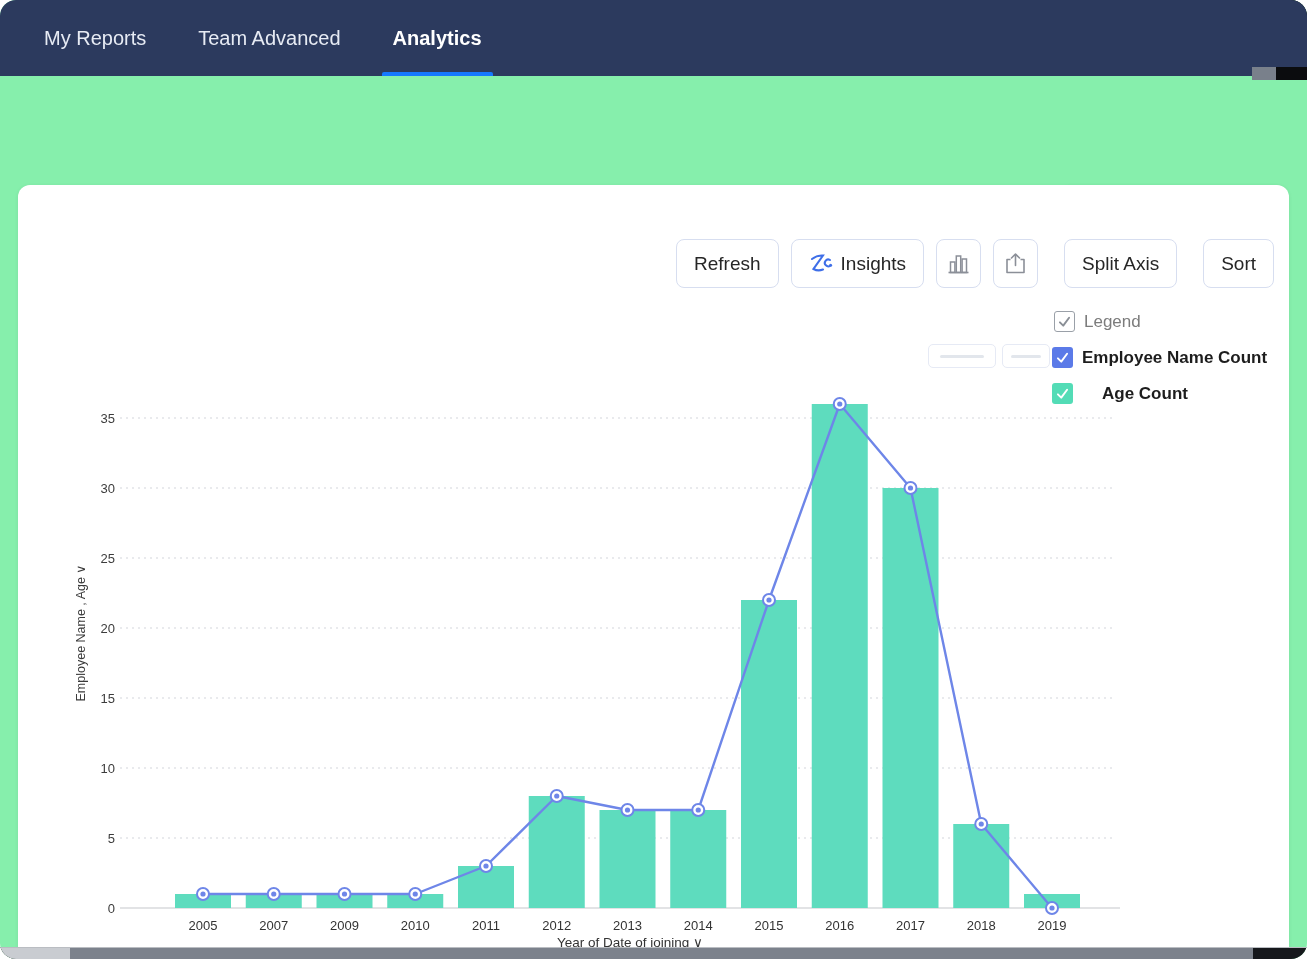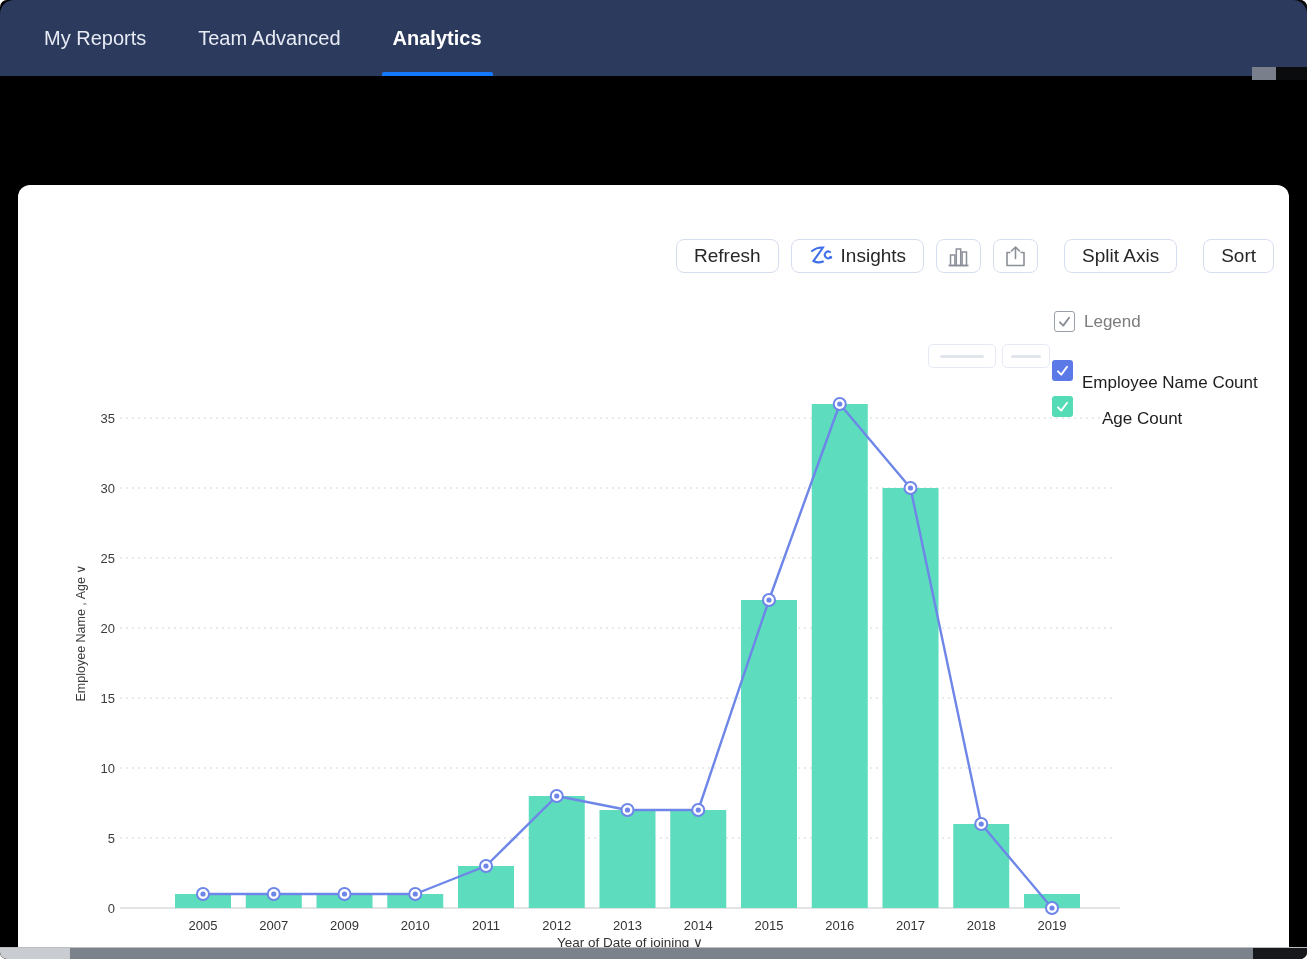--- a/index.html
+++ b/index.html
@@ -1,50 +1,50 @@
 <!DOCTYPE html>
 <html><head>
 <meta charset="utf-8">
 <style>
   html,body{margin:0;padding:0;background:#ffffff;font-family:"Liberation Sans",sans-serif;}
-  .screen{position:relative;width:1307px;height:959px;border-radius:7px;overflow:hidden;background:#000000;}
+  .screen{position:relative;width:1307px;height:959px;border-radius:16px;overflow:hidden;background:#86efac;}
   .corner-dark{position:absolute;top:0;right:0;width:26px;height:26px;background:#0a0a0a;z-index:0;}
 
   
   .topnav{position:absolute;top:0;left:0;right:0;height:76px;background:#2c3a5e;display:flex;align-items:stretch;padding-left:33px;z-index:2;border-top-left-radius:14px;border-top-right-radius:14px;}
   .tab{position:relative;display:flex;align-items:center;padding:0 11px;margin-right:30px;color:#e7ebf4;font-size:20px;cursor:pointer;white-space:nowrap;}
   .tab.active{color:#ffffff;font-weight:700;}
   .tab .underline{position:absolute;left:0;right:0;bottom:0;height:4px;border-radius:2px 2px 0 0;}
 
   
   .header{position:absolute;top:76px;left:0;right:0;height:109px;}
   .back-btn{position:absolute;left:24px;top:116px;width:32px;height:30px;background:none;border:none;cursor:pointer;padding:0;}
   .page-title{position:absolute;left:70px;top:117px;font-size:22px;color:#6f7070;letter-spacing:.2px;}
   .regen-btn{position:absolute;right:22px;top:110px;height:47px;padding:0 30px;background:#fff;border:1px solid #e2e3e8;border-radius:8px;box-shadow:0 1px 4px rgba(0,0,0,.08);font-family:"Liberation Sans",sans-serif;font-size:19px;color:#1f1f1f;font-weight:500;cursor:pointer;}
 
   
   .card{position:absolute;left:18px;top:185px;width:1271px;height:790px;background:#fff;border-radius:12px;box-shadow:0 1px 4px rgba(0,0,0,.07);z-index:1;}
 
   
   .toolbar{position:absolute;top:54px;right:15px;display:flex;align-items:center;}
-  .tbtn{height:34px;display:flex;align-items:center;justify-content:center;gap:7px;background:#fff;border:1px solid #d7def0;border-radius:8px;font-family:"Liberation Sans",sans-serif;font-size:19px;color:#262626;font-weight:500;padding:0 17px;margin-left:12px;cursor:pointer;}
+  .tbtn{height:49px;display:flex;align-items:center;justify-content:center;gap:7px;background:#fff;border:1px solid #d7def0;border-radius:8px;font-family:"Liberation Sans",sans-serif;font-size:19px;color:#262626;font-weight:500;padding:0 17px;margin-left:12px;cursor:pointer;}
   .tbtn.icon-only{width:45px;padding:0;}
   .tbtn.gap-lg{margin-left:26px;}
 
   
   .ghost{position:absolute;height:22px;background:#fff;border:1px solid #e6eaf5;border-radius:5px;display:flex;align-items:center;justify-content:center;}
   .ghost .smudge{height:3px;background:#dfe3ea;border-radius:2px;opacity:.9;}
 
   
   .legend-row{position:absolute;display:flex;align-items:center;cursor:pointer;}
   .cbx{width:21px;height:21px;border-radius:3px;display:flex;align-items:center;justify-content:center;box-sizing:border-box;}
   .cbx.plain{background:#fff;border:1.5px solid #9aa0a8;}
   .legend-label{margin-left:9px;font-size:17px;}
   .legend-label.muted{color:#7c7c7c;}
-  .legend-label.strong{color:#1d1d1d;font-weight:400;margin-top:26px;}
+  .legend-label.strong{color:#1d1d1d;font-weight:700;}
 
   
   .chart-svg{position:absolute;left:0;top:0;width:1271px;height:790px;}
 
   
   .vscroll{position:absolute;top:67px;left:1252px;width:55px;height:13px;background:#0b0c0e;z-index:3;}
   .vscroll .thumb{position:absolute;left:0;top:0;width:24px;height:100%;background:#79808b;}
   .hscroll{position:absolute;left:0;right:0;bottom:0;height:11px;background:#16181c;z-index:3;border-top:1px solid #babdc2;}
   .hscroll .cap{position:absolute;left:0;top:0;width:70px;height:100%;background:#c9ccd1;}
   .hscroll .thumb{position:absolute;left:70px;top:0;width:1183px;height:100%;background:#7c828c;}

